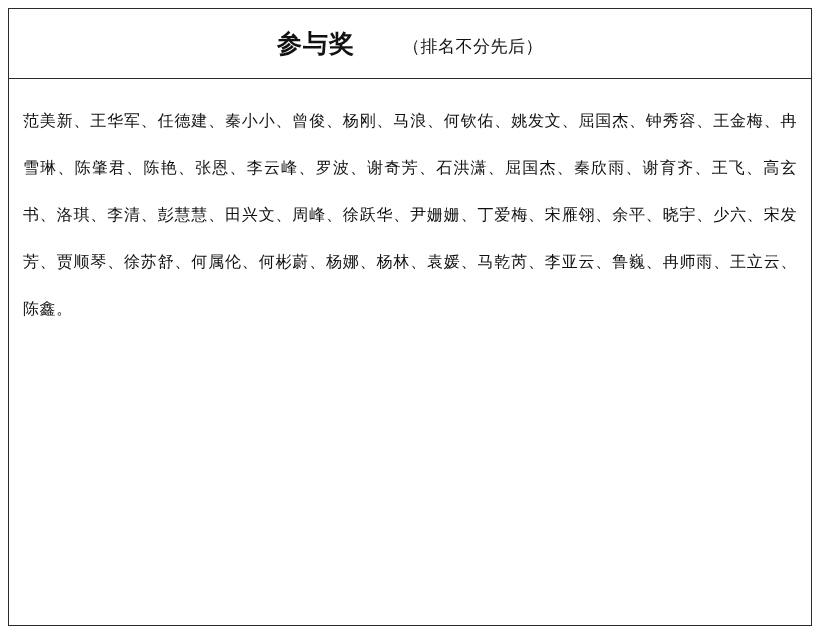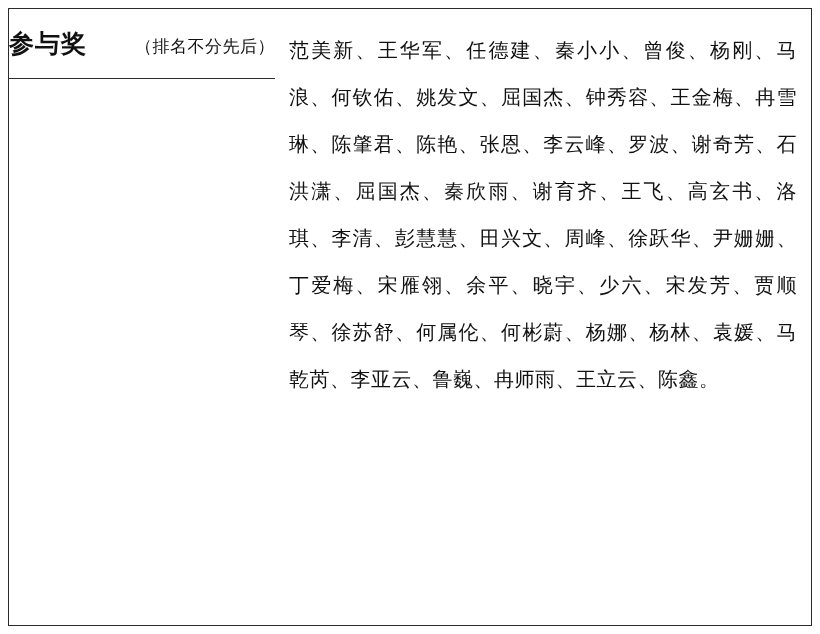--- a/index.html
+++ b/index.html
@@ -22,21 +22,21 @@
   }
   .award-table {
     position: absolute;
     left: 8px;
     top: 8px;
     width: 804px;
     height: 618px;
     box-sizing: border-box;
     border: 1px solid #2b2b2b;
     display: flex;
-    flex-direction: row;
+    flex-direction: column;
     background: #ffffff;
   }
   .table-header {
     box-sizing: border-box;
     height: 70px;
     border-bottom: 1px solid #2b2b2b;
     display: flex;
     align-items: center;
     justify-content: center;
   }
@@ -60,21 +60,21 @@
     letter-spacing: 0.5px;
     margin-left: 48px;
   }
   .table-body {
     box-sizing: border-box;
     flex: 1;
     padding: 18px 14px 10px 14px;
   }
   .names-text {
     font-family: "Liberation Serif", "DejaVu Serif", serif;
-    font-size: 20px;
+    font-size: 16px;
     line-height: 47px;
     letter-spacing: 0.5px;
     color: #111111;
     text-align: justify;
     text-justify: inter-character;
     word-break: break-all;
     margin: 0;
   }
 </style>
 </head>

